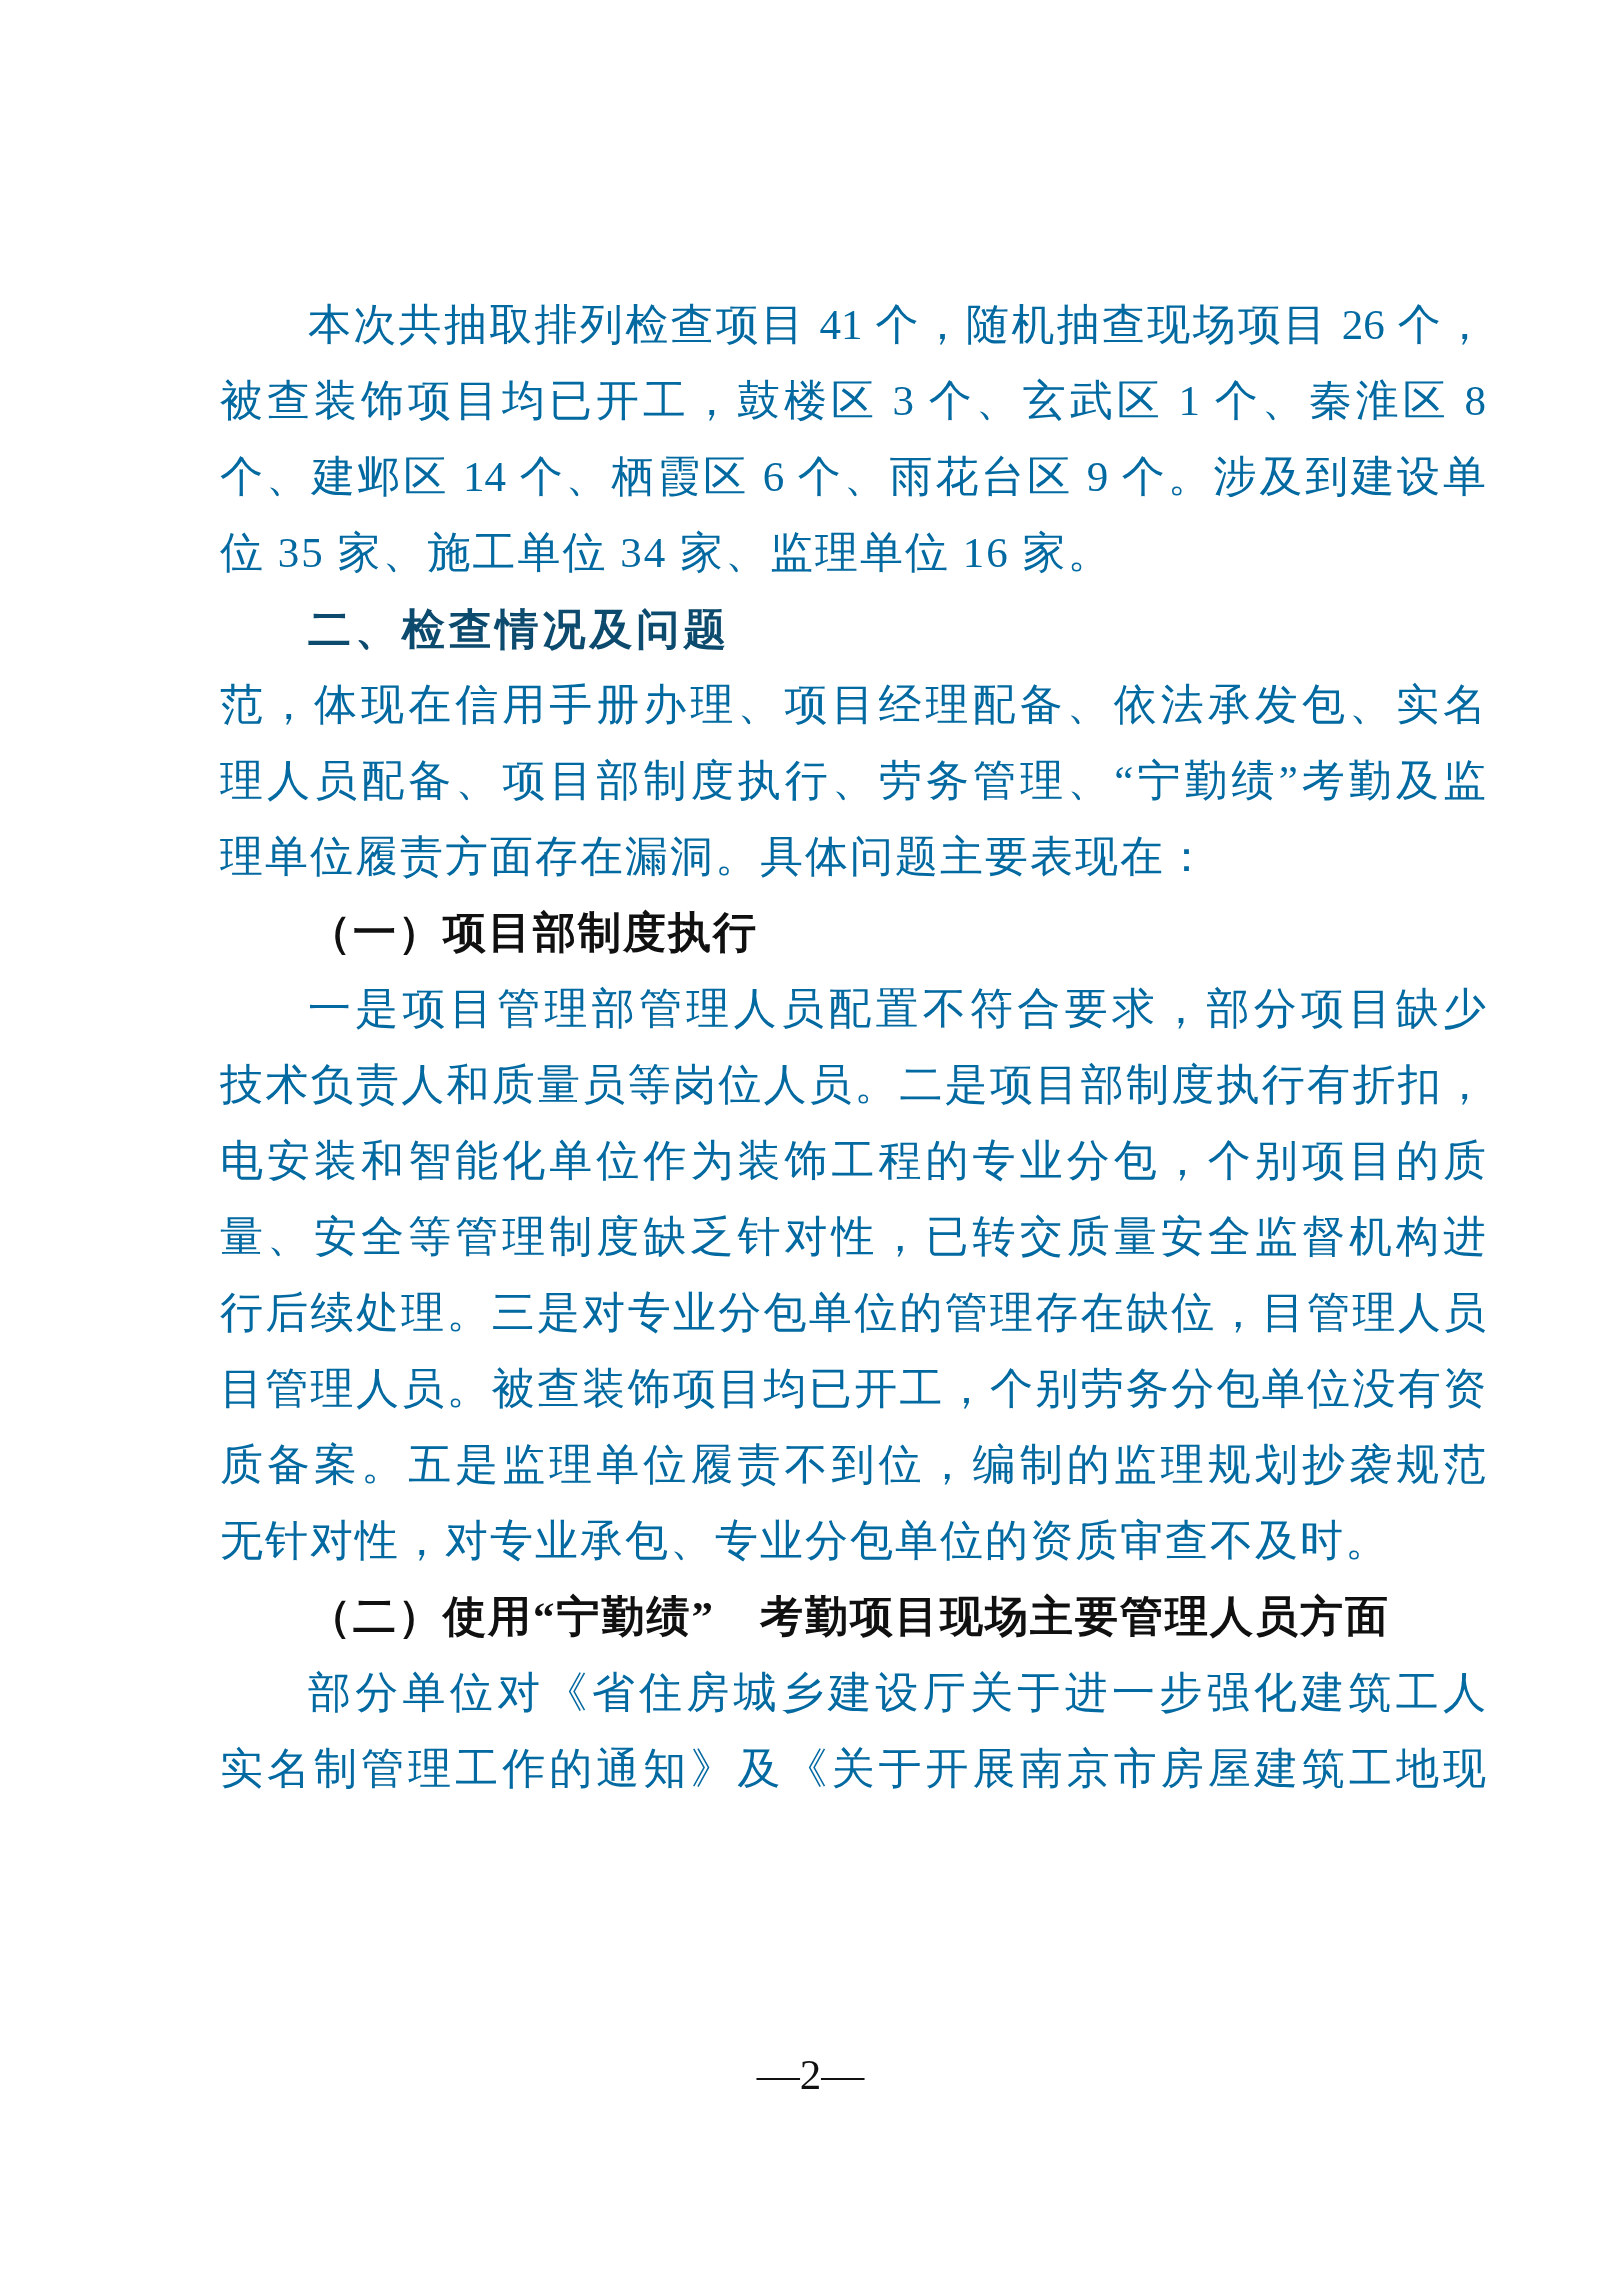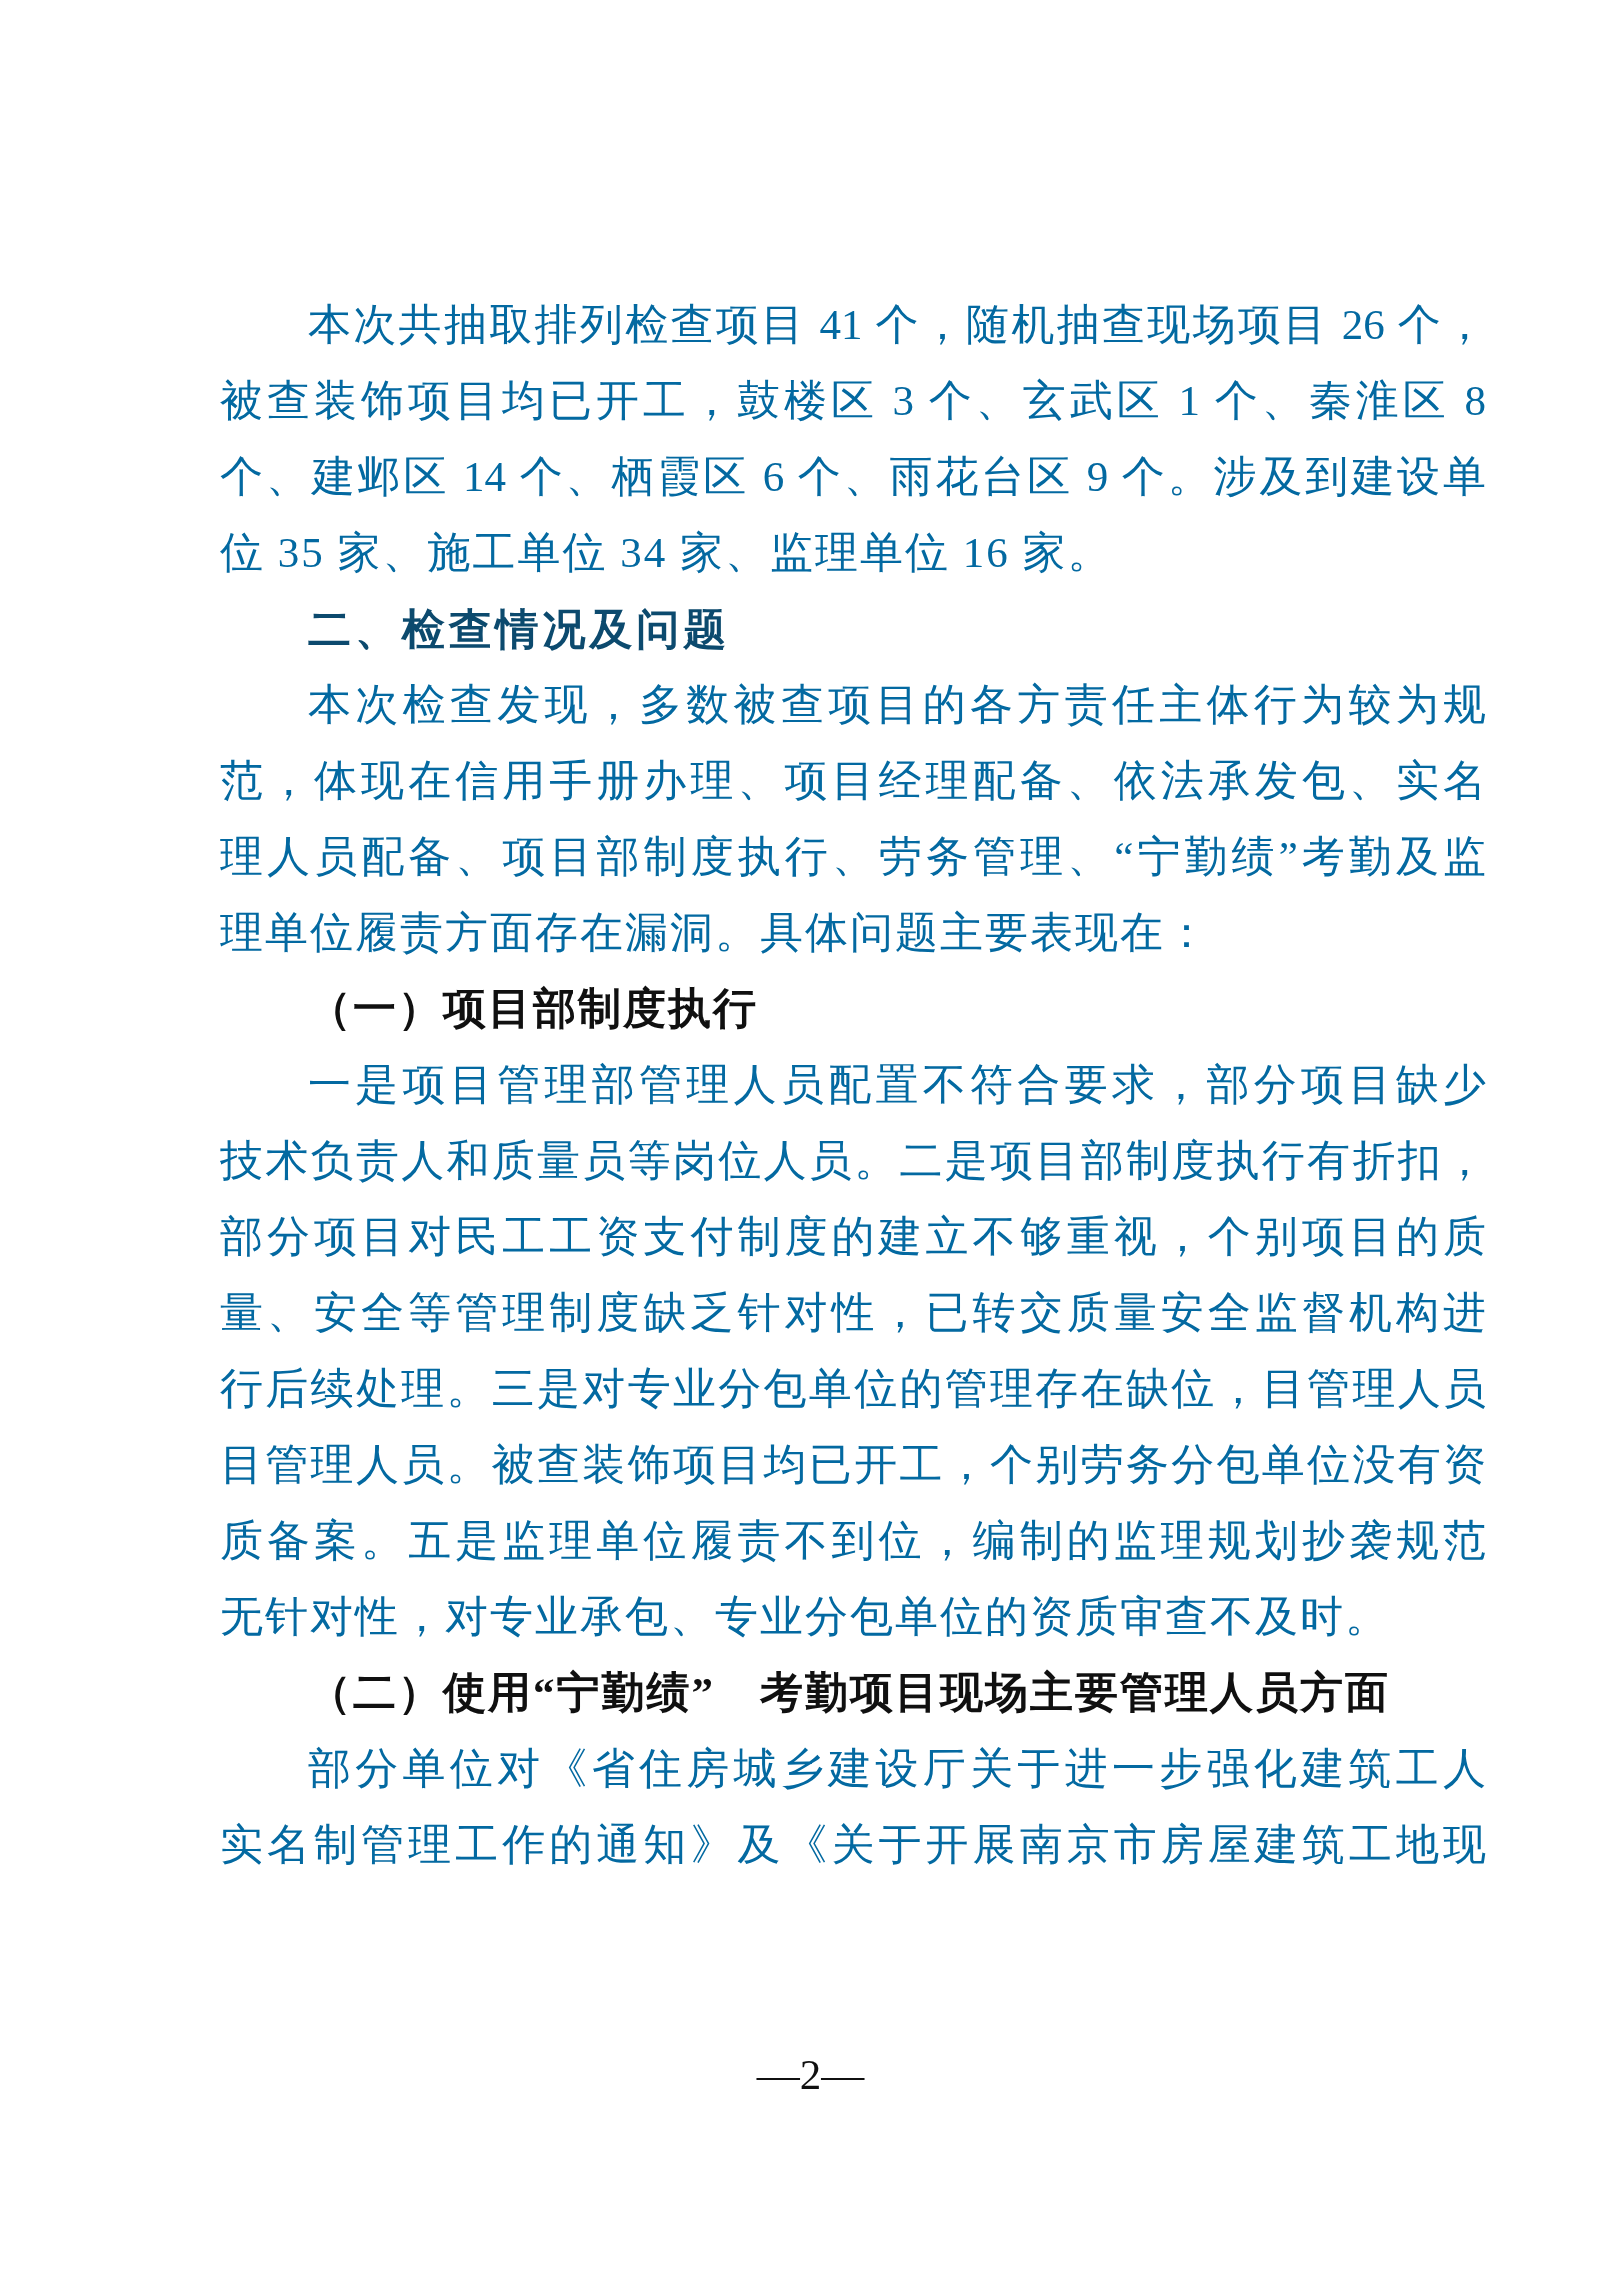--- a/index.html
+++ b/index.html
@@ -79,30 +79,29 @@
 <div class="page">
   <div class="text-block">
 
     <div class="line first">本次共抽取排列检查项目 41 个，随机抽查现场项目 26 个，</div>
     <div class="line">被查装饰项目均已开工，鼓楼区 3 个、玄武区 1 个、秦淮区 8</div>
     <div class="line">个、建邺区 14 个、栖霞区 6 个、雨花台区 9 个。涉及到建设单</div>
     <div class="line last">位 35 家、施工单位 34 家、监理单位 16 家。</div>
 
     <div class="line h1">二、检查情况及问题</div>
 
-    <div class="line first">本次检查发现，多数被查项目的各方责任主体行为较为规</div>
     <div class="line">范，体现在信用手册办理、项目经理配备、依法承发包、实名</div>
     <div class="line">理人员配备、项目部制度执行、劳务管理、“宁勤绩”考勤及监</div>
     <div class="line last">理单位履责方面存在漏洞。具体问题主要表现在：</div>
 
     <div class="line h2">（一）项目部制度执行</div>
 
     <div class="line first">一是项目管理部管理人员配置不符合要求，部分项目缺少</div>
     <div class="line">技术负责人和质量员等岗位人员。二是项目部制度执行有折扣，</div>
-    <div class="line">部分项目对民工工资支付制度的建立不够重视，个别项目的质</div>
+    <div class="line">电安装和智能化单位作为装饰工程的专业分包，个别项目的质</div>
     <div class="line">量、安全等管理制度缺乏针对性，已转交质量安全监督机构进</div>
     <div class="line">行后续处理。三是对专业分包单位的管理存在缺位，目管理人员</div>
     <div class="line">目管理人员。被查装饰项目均已开工，个别劳务分包单位没有资</div>
     <div class="line">质备案。五是监理单位履责不到位，编制的监理规划抄袭规范</div>
     <div class="line last">无针对性，对专业承包、专业分包单位的资质审查不及时。</div>
 
     <div class="line h2">（二）使用“宁勤绩”　考勤项目现场主要管理人员方面</div>
 
     <div class="line first">部分单位对《省住房城乡建设厅关于进一步强化建筑工人</div>
     <div class="line">实名制管理工作的通知》及《关于开展南京市房屋建筑工地现</div>

